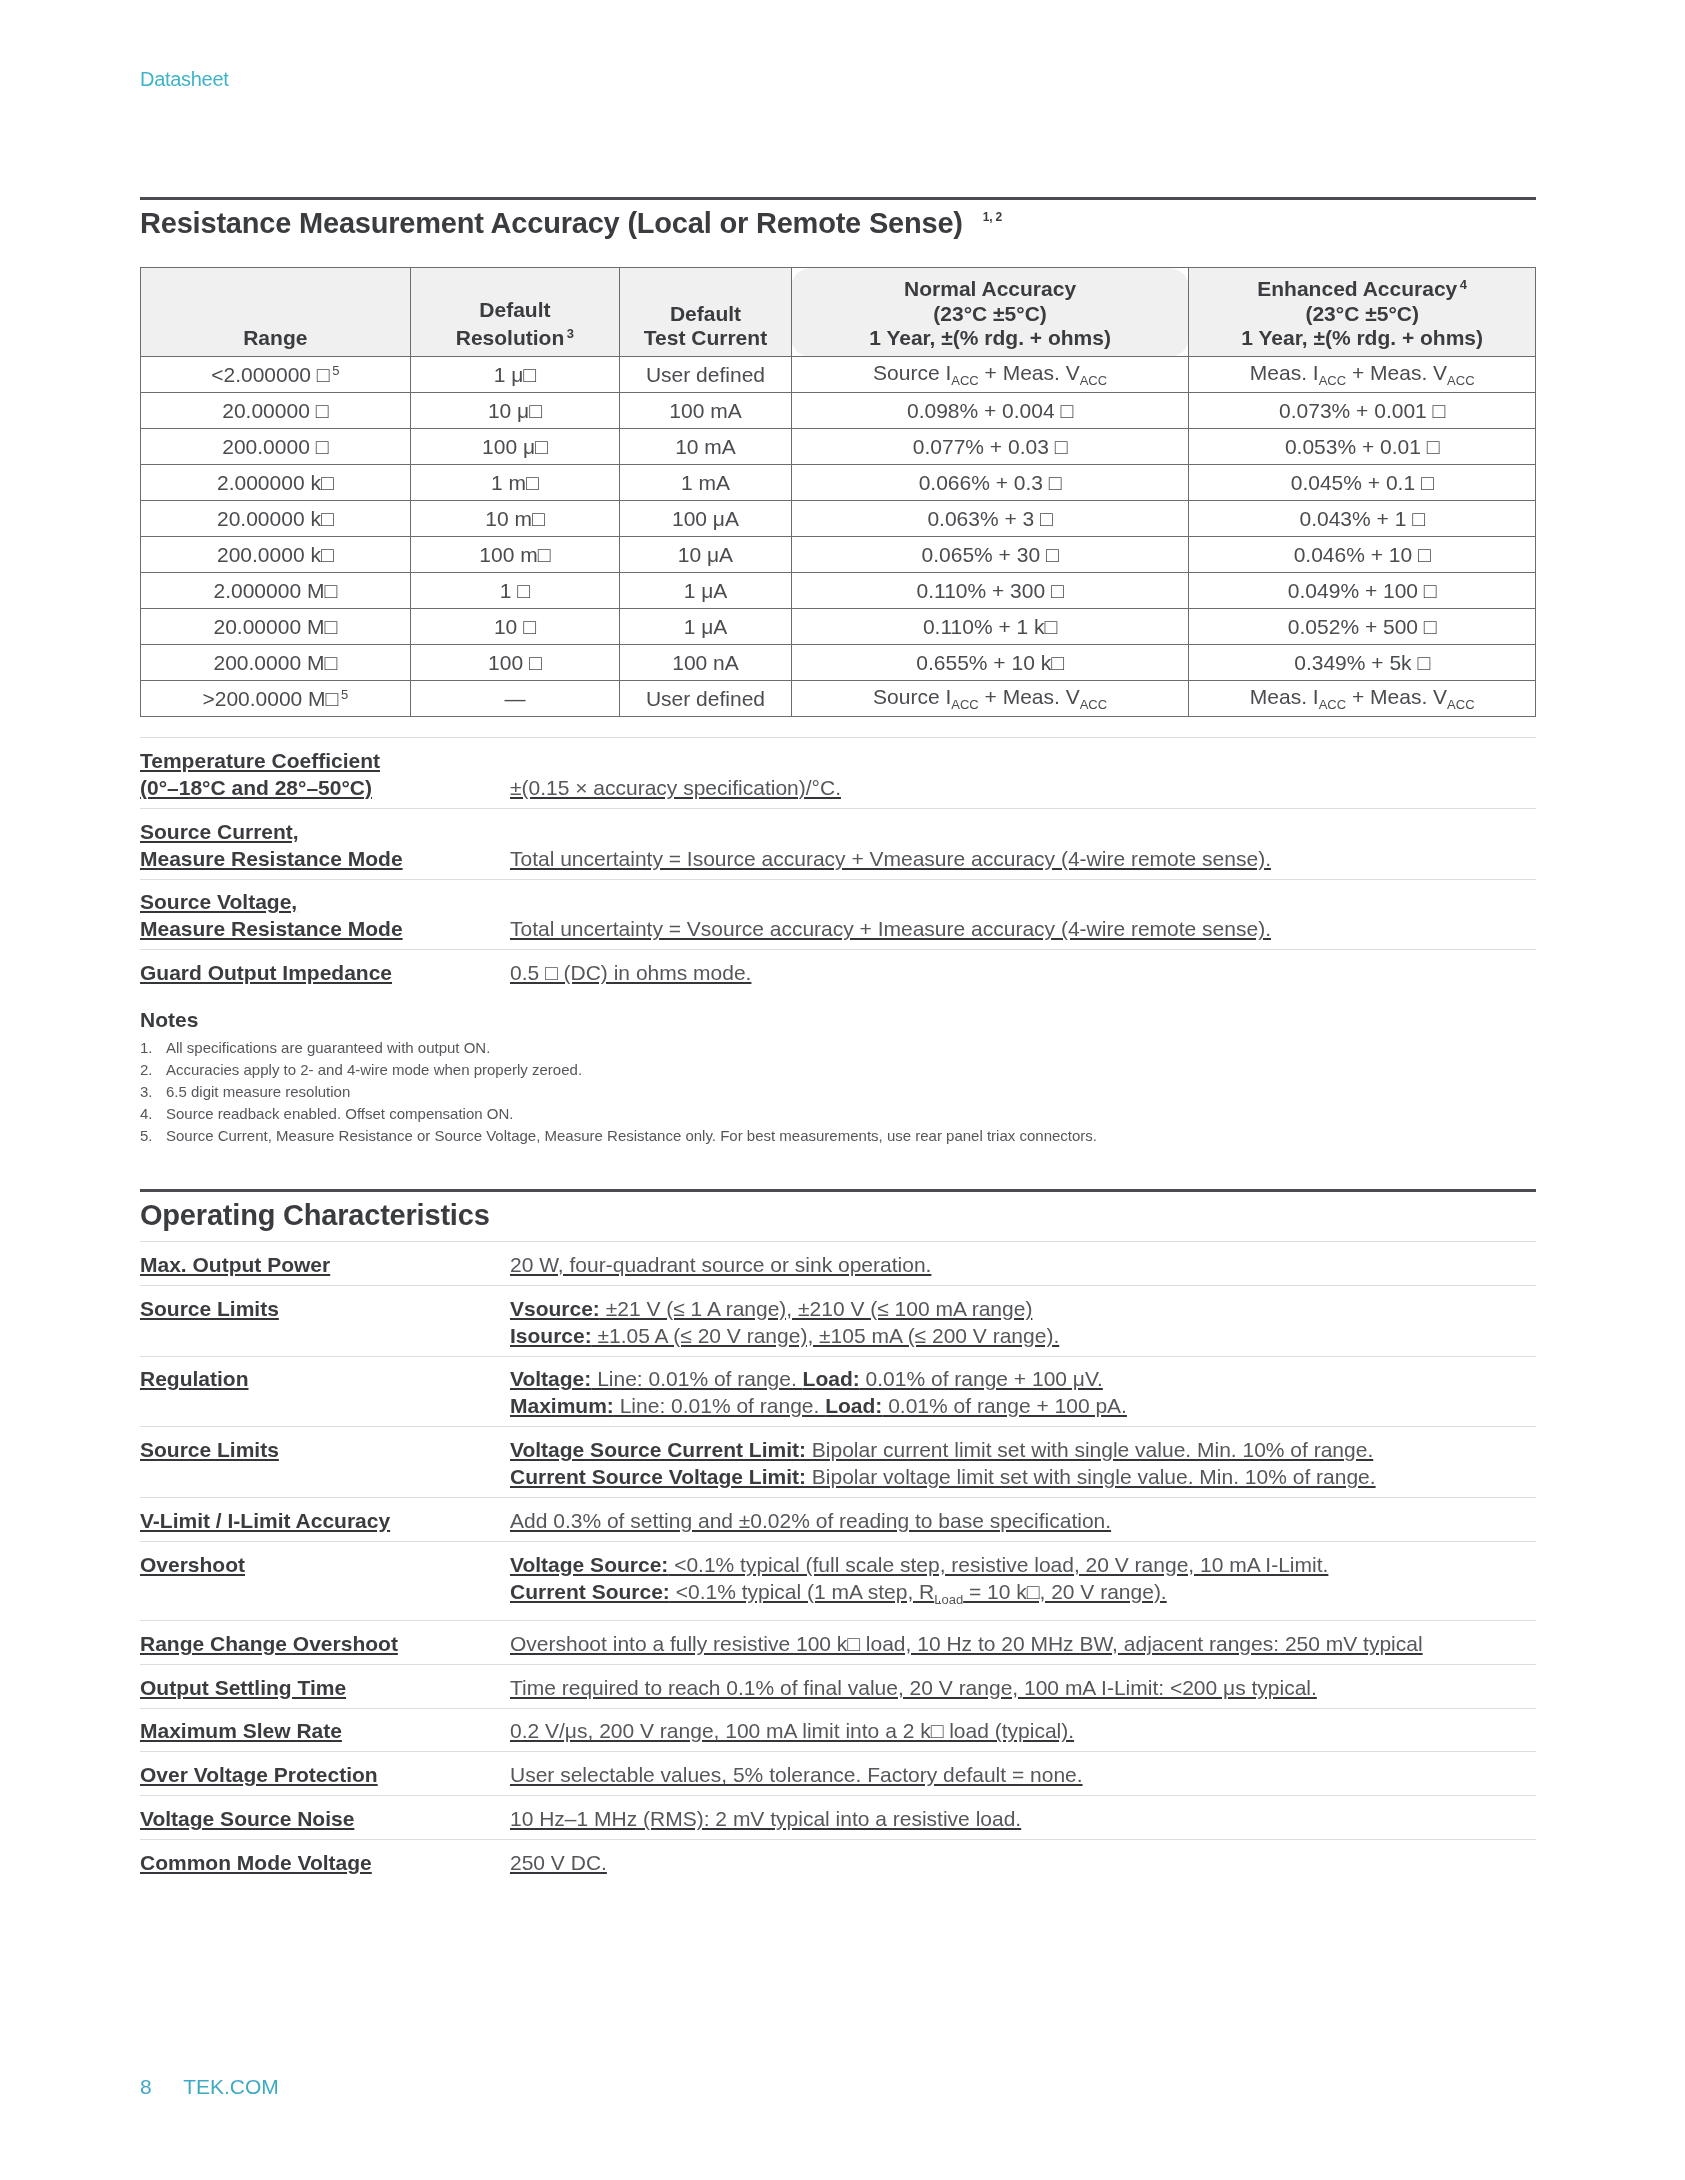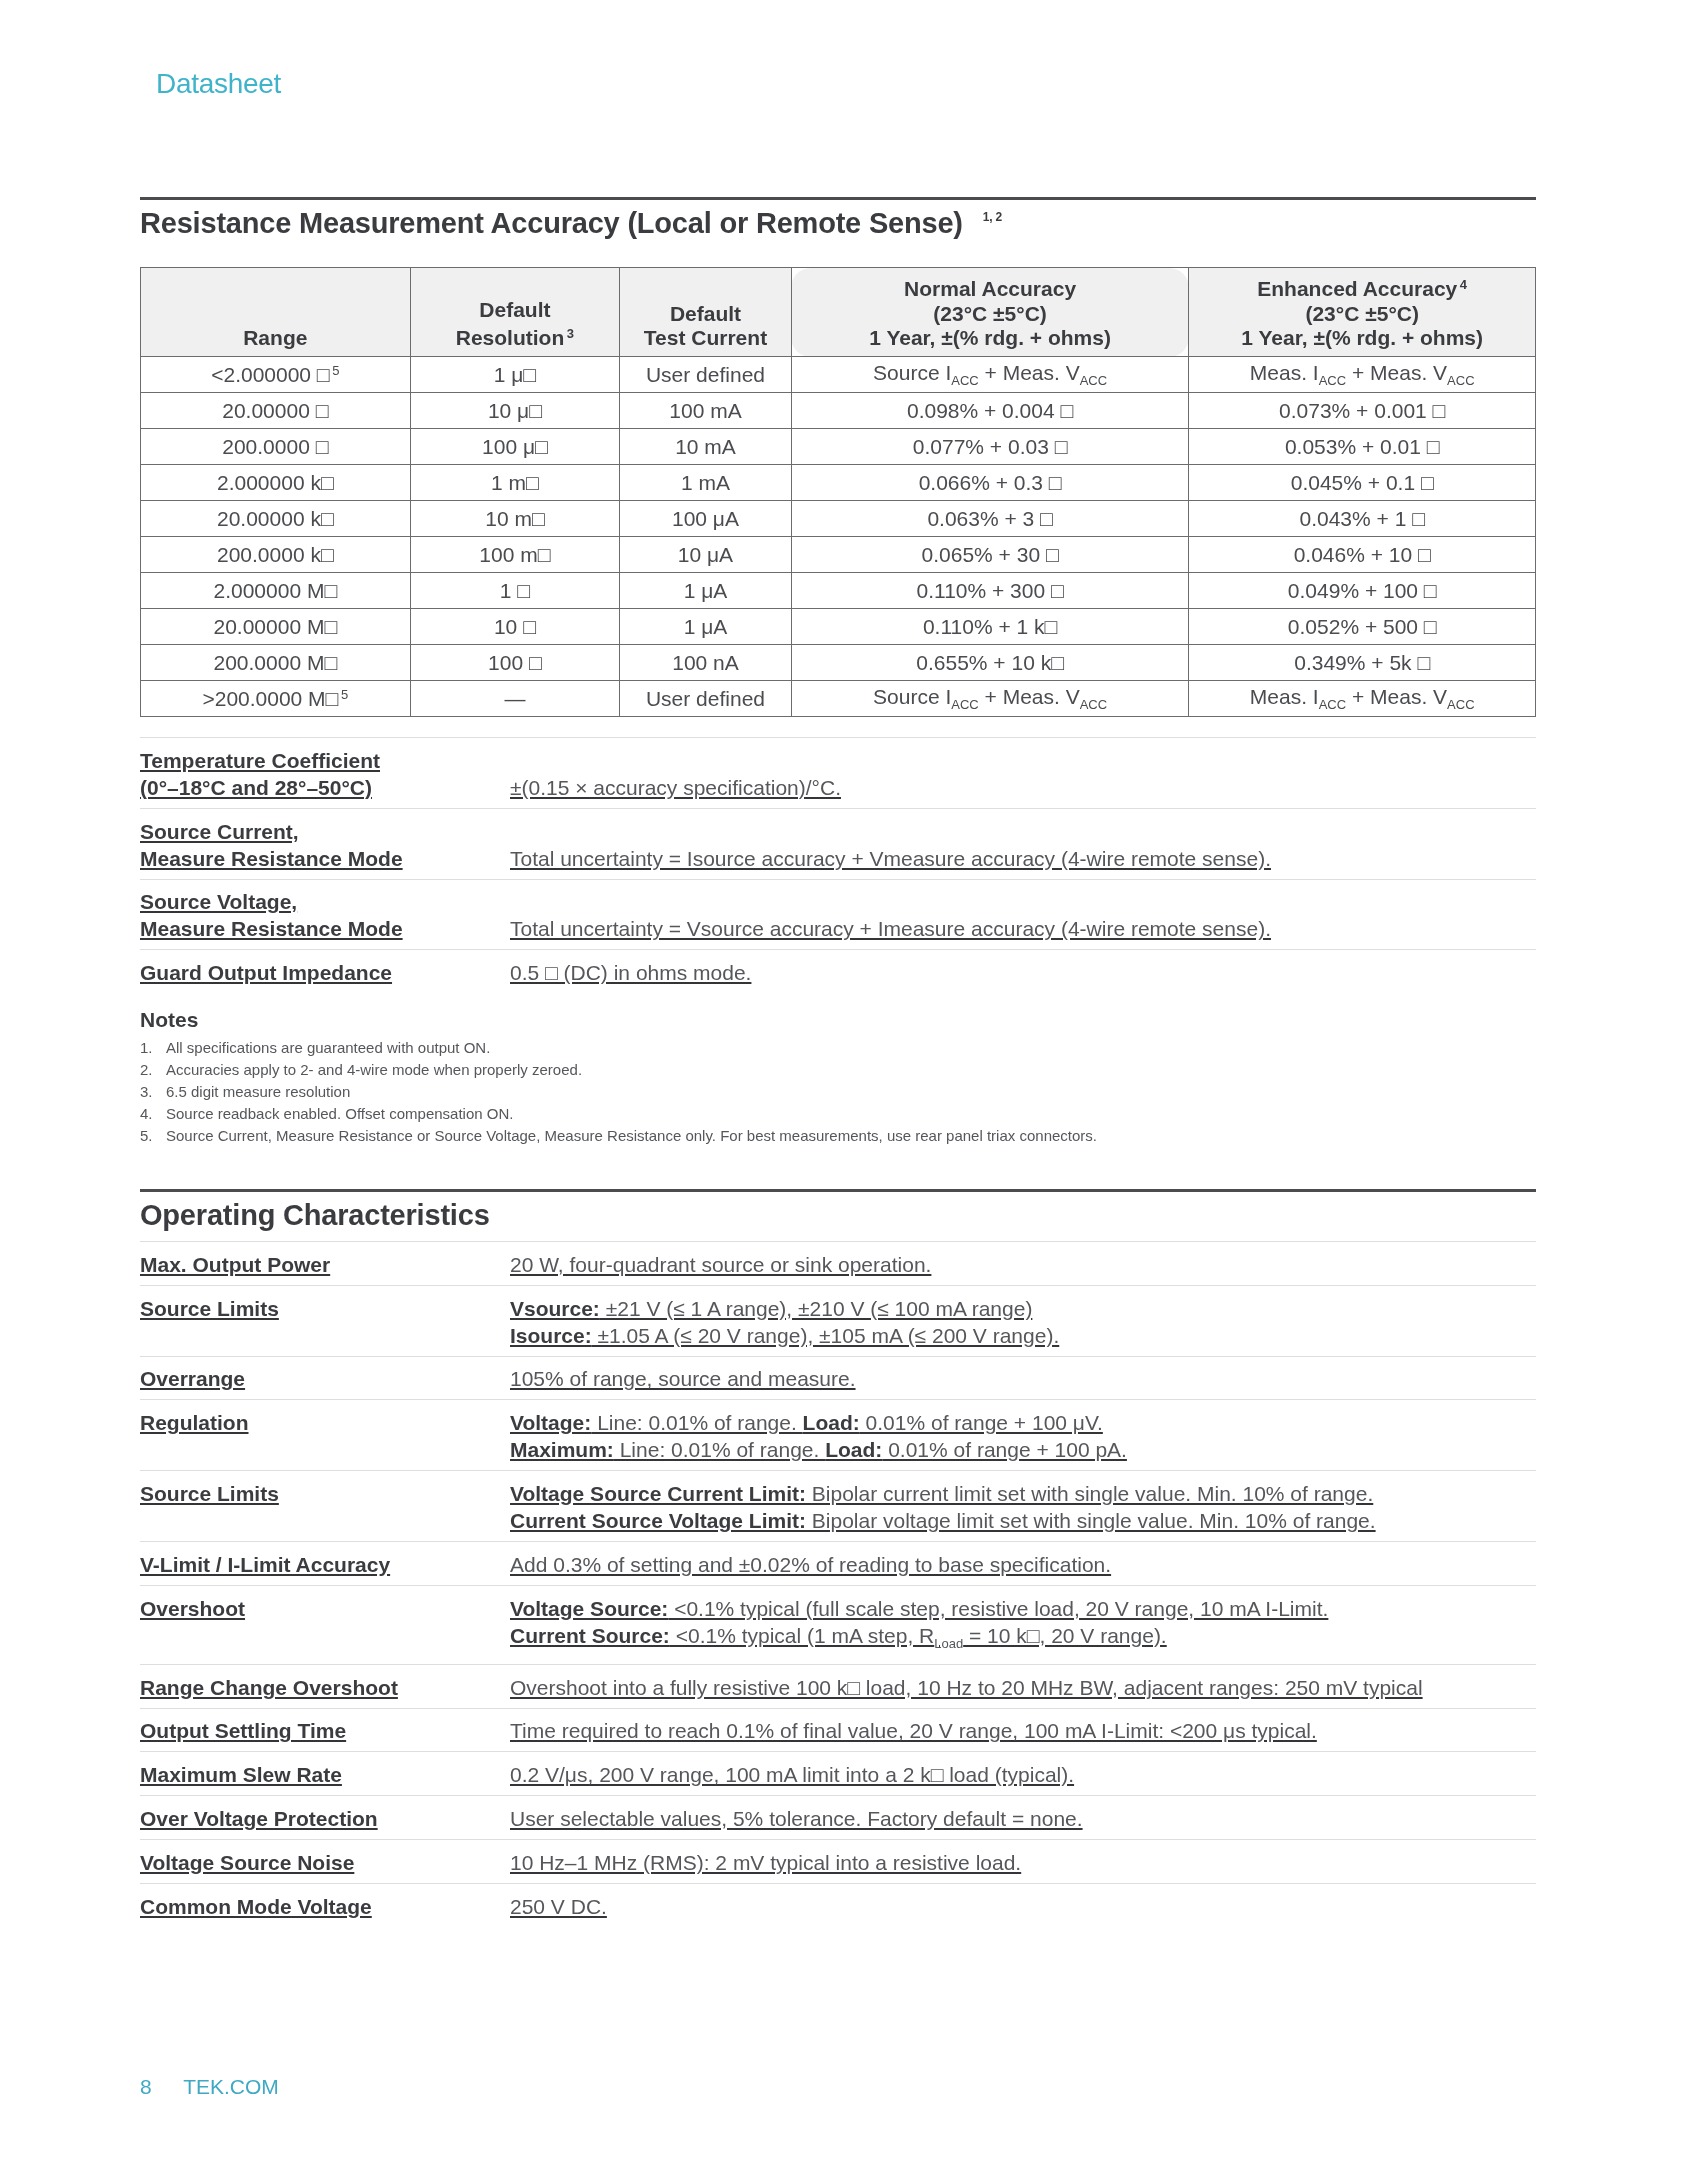--- a/index.html
+++ b/index.html
@@ -1,22 +1,22 @@
 <!DOCTYPE html>
 <html style="font-size:14px"><head>
 <meta charset="utf-8">
 <style>
   html, body { margin: 0; padding: 0; background: #ffffff; }
   body {
     width: 1685px; height: 2180px; position: relative; overflow: hidden;
     font-family: "Liberation Sans", sans-serif; color: #333539;
   }
   .brand {
-    position: absolute; left: 156px; top: 68px;
-    font-size: 28px; color: #3fb3c9; font-weight: normal; letter-spacing: -0.3px;
+    position: absolute; left: 140px; top: 68px;
+    font-size: 20px; color: #3fb3c9; font-weight: normal; letter-spacing: -0.3px;
   }
   .section-rule { position: absolute; left: 140px; width: 1396px; height: 2.6px; background: #4a4c50; }
   .section-title {
     position: absolute; left: 140px; font-size: 29px; font-weight: bold; color: #3a3c40;
     letter-spacing: -0.2px;
   }
   .section-title sup { font-size: 12px; vertical-align: 12.3px; margin-left: 20px; }
 
   table.acc {
     position: absolute; left: 140px; top: 267px; width: 1396px;
@@ -238,26 +238,20 @@
       </div>
     </div>
     <div class="spec-row">
       <div class="spec-label top">Source Limits</div>
       <div class="spec-value top">
         <div><b>Vsource:</b> ±21 V (≤ 1 A range), ±210 V (≤ 100 mA range)</div>
         <div><b>Isource:</b> ±1.05 A (≤ 20 V range), ±105 mA (≤ 200 V range).</div>
       </div>
     </div>
     <div class="spec-row">
-      <div class="spec-label top">Overrange</div>
-      <div class="spec-value top">
-        <div>105% of range, source and measure.</div>
-      </div>
-    </div>
-    <div class="spec-row">
       <div class="spec-label top">Regulation</div>
       <div class="spec-value top">
         <div><b>Voltage:</b> Line: 0.01% of range. <b>Load:</b> 0.01% of range + 100 μV.</div>
         <div><b>Maximum:</b> Line: 0.01% of range. <b>Load:</b> 0.01% of range + 100 pA.</div>
       </div>
     </div>
     <div class="spec-row">
       <div class="spec-label top">Source Limits</div>
       <div class="spec-value top">
         <div><b>Voltage Source Current Limit:</b> Bipolar current limit set with single value. Min. 10% of range.</div>

